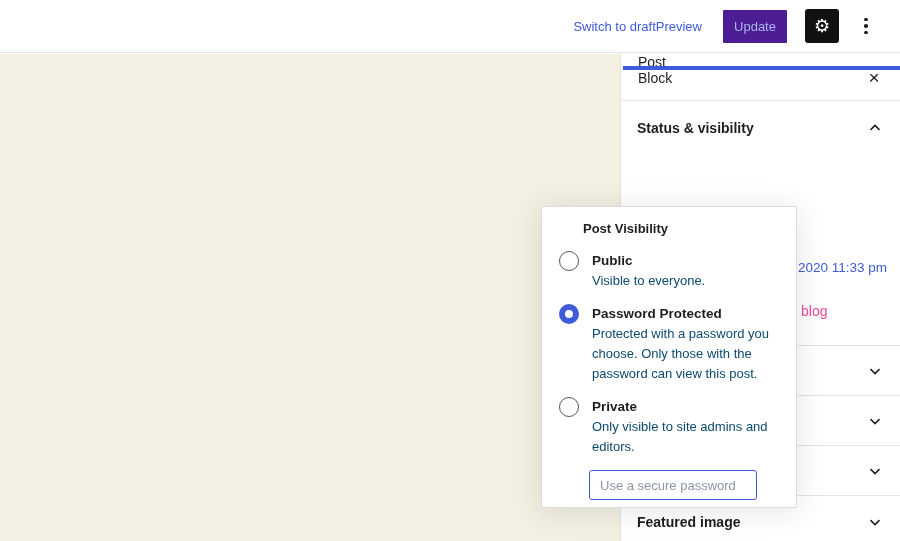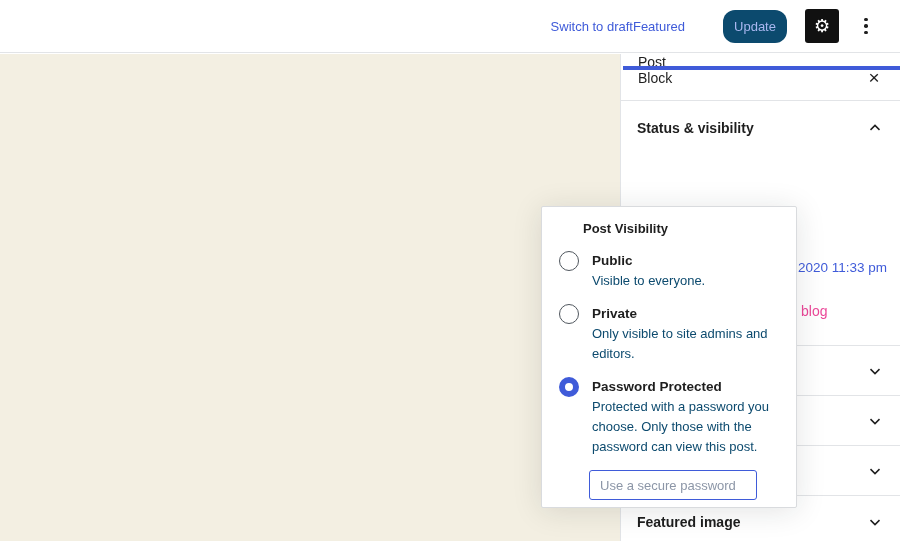--- a/index.html
+++ b/index.html
@@ -12,22 +12,22 @@
     position:absolute; top:0; left:0; width:900px; height:53px;
     background:#fff; border-bottom:1px solid #e2e4e7;
     display:flex; align-items:center; justify-content:flex-end;
     padding-right:24px; z-index:5;
   }
   .topbar-link {
     color:#3f5bd9; font-size:13px; cursor:pointer; text-decoration:none;
     white-space:nowrap;
   }
   .update-btn {
-    margin-left:38px; width:64px; height:33px; border:none; border-radius:12px;
-    background:#0c4a6e; color:#a9b7f0; font-size:13px; font-family:inherit; cursor:pointer;
+    margin-left:21px; width:64px; height:33px; border:none; border-radius:1px;
+    background:#4c1d95; color:#a9b7f0; font-size:13px; font-family:inherit; cursor:pointer;
   }
   .settings-btn {
     margin-left:18px; width:34px; height:34px; border:none; border-radius:3px;
     background:#111; color:#fff; display:flex; align-items:center; justify-content:center;
     cursor:pointer;
   }
   .gear-glyph { font-size:18px; line-height:1; color:#fff; }
   .kebab-btn {
     margin-left:17px; width:20px; height:34px; background:transparent; border:none;
     display:flex; flex-direction:column; align-items:center; justify-content:center;
@@ -116,21 +116,21 @@
   }
   .pw-input::placeholder { color:#8c96a7; }
 </style>
 </head>
 <body>
 
 <div id="app">
 
   <header class="topbar">
     <a class="topbar-link">Switch to draft</a>
-    <a class="topbar-link">Featured</a>
+    <a class="topbar-link">Preview</a>
     <button class="update-btn">Update</button>
     <button class="settings-btn">
       <span class="gear-glyph">⚙</span>
     </button>
     <button class="kebab-btn">
       <span style="display:flex;flex-direction:column;gap:3px;align-items:center;">
         <i></i>
           <i></i>
           <i></i>
       </span>
@@ -202,32 +202,32 @@
     <div class="pop-title">Post Visibility</div>
 
     <div class="pop-option">
       <span class="radio"></span>
       <span class="opt-text">
         <span class="opt-label" style="display:block">Public</span>
         <span class="opt-desc" style="display:block">Visible to everyone.</span>
       </span>
     </div>
 
+    <div class="pop-option selected">
+      <span class="radio"></span>
+      <span class="opt-text">
+        <span class="opt-label" style="display:block">Password Protected</span>
+        <span class="opt-desc" style="display:block">Protected with a password you choose. Only those with the password can view this post.</span>
+      </span>
+    </div>
+
     <div class="pop-option">
       <span class="radio"></span>
       <span class="opt-text">
         <span class="opt-label" style="display:block">Private</span>
         <span class="opt-desc" style="display:block">Only visible to site admins and editors.</span>
       </span>
     </div>
 
-    <div class="pop-option selected">
-      <span class="radio"></span>
-      <span class="opt-text">
-        <span class="opt-label" style="display:block">Password Protected</span>
-        <span class="opt-desc" style="display:block">Protected with a password you choose. Only those with the password can view this post.</span>
-      </span>
-    </div>
-
     <input class="pw-input" type="text" placeholder="Use a secure password" style="">
   </div>
 
 </div>
 
 </body></html>

